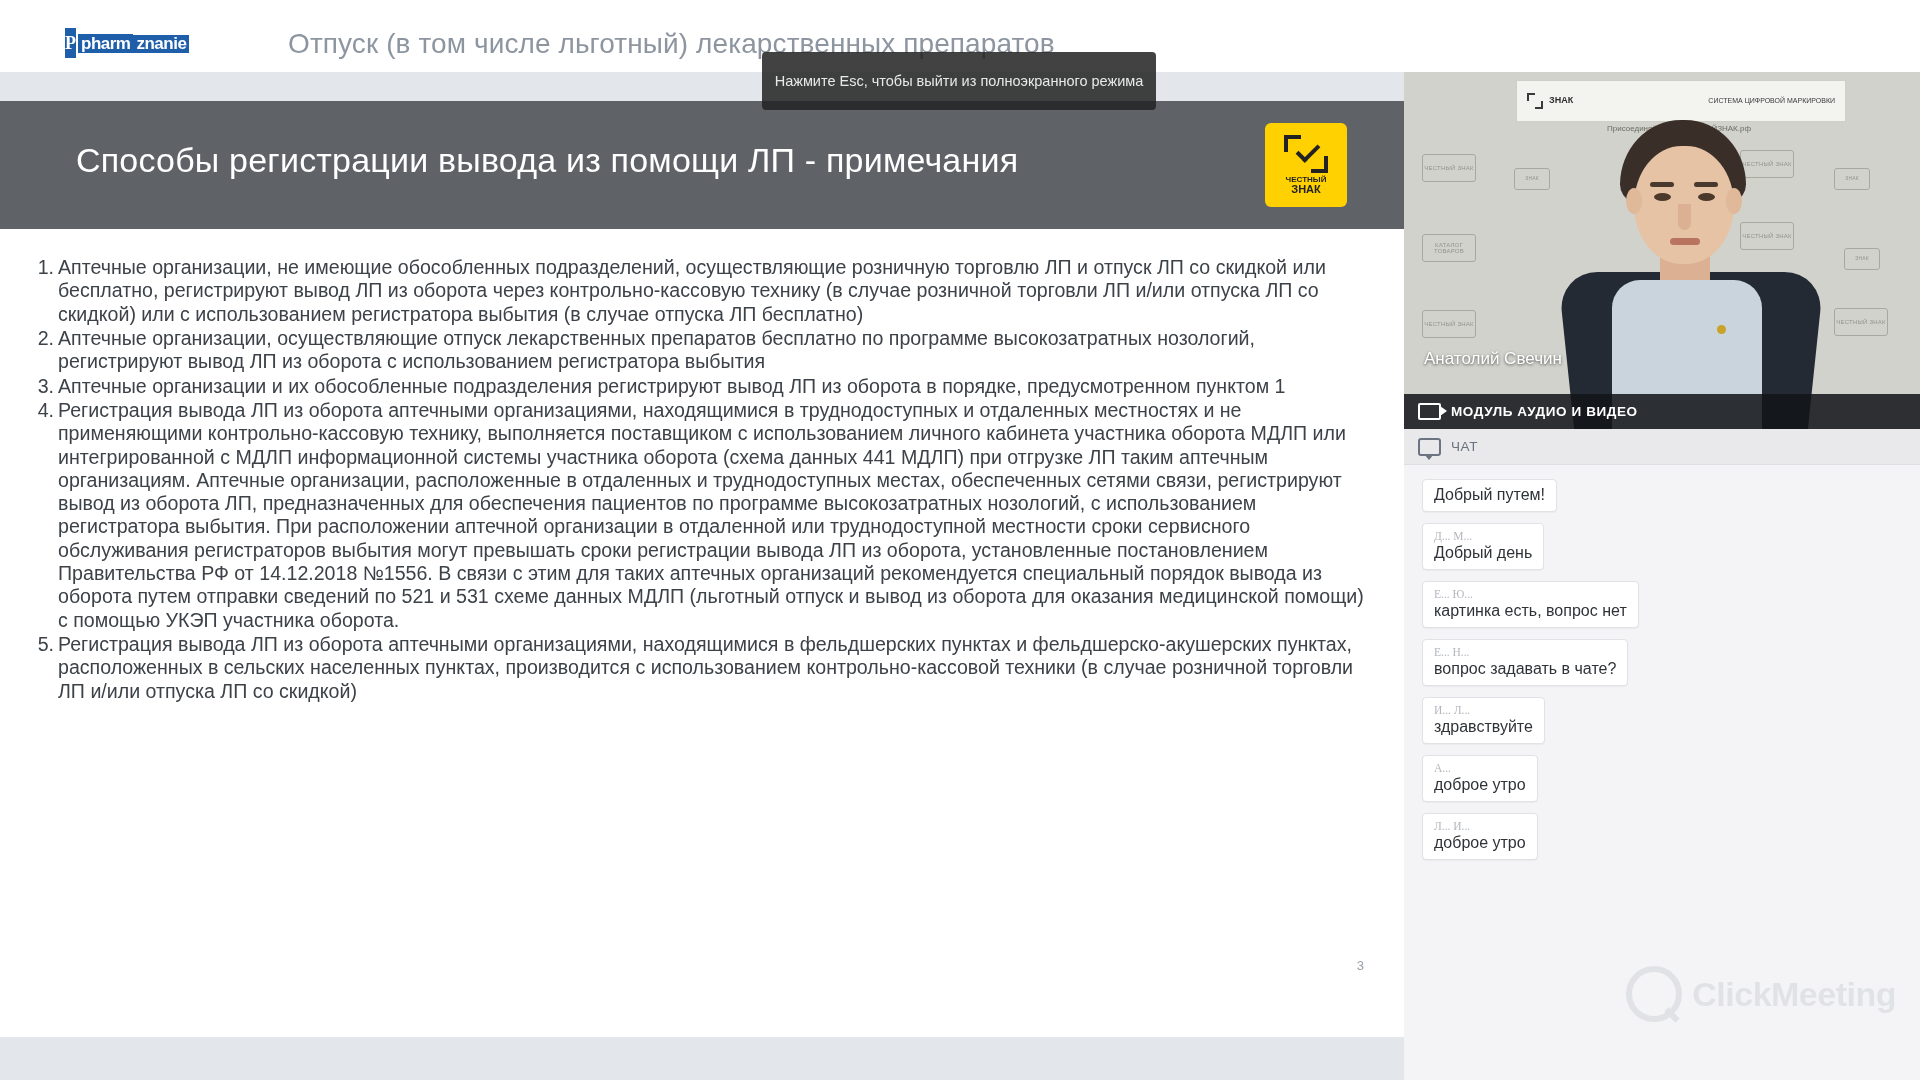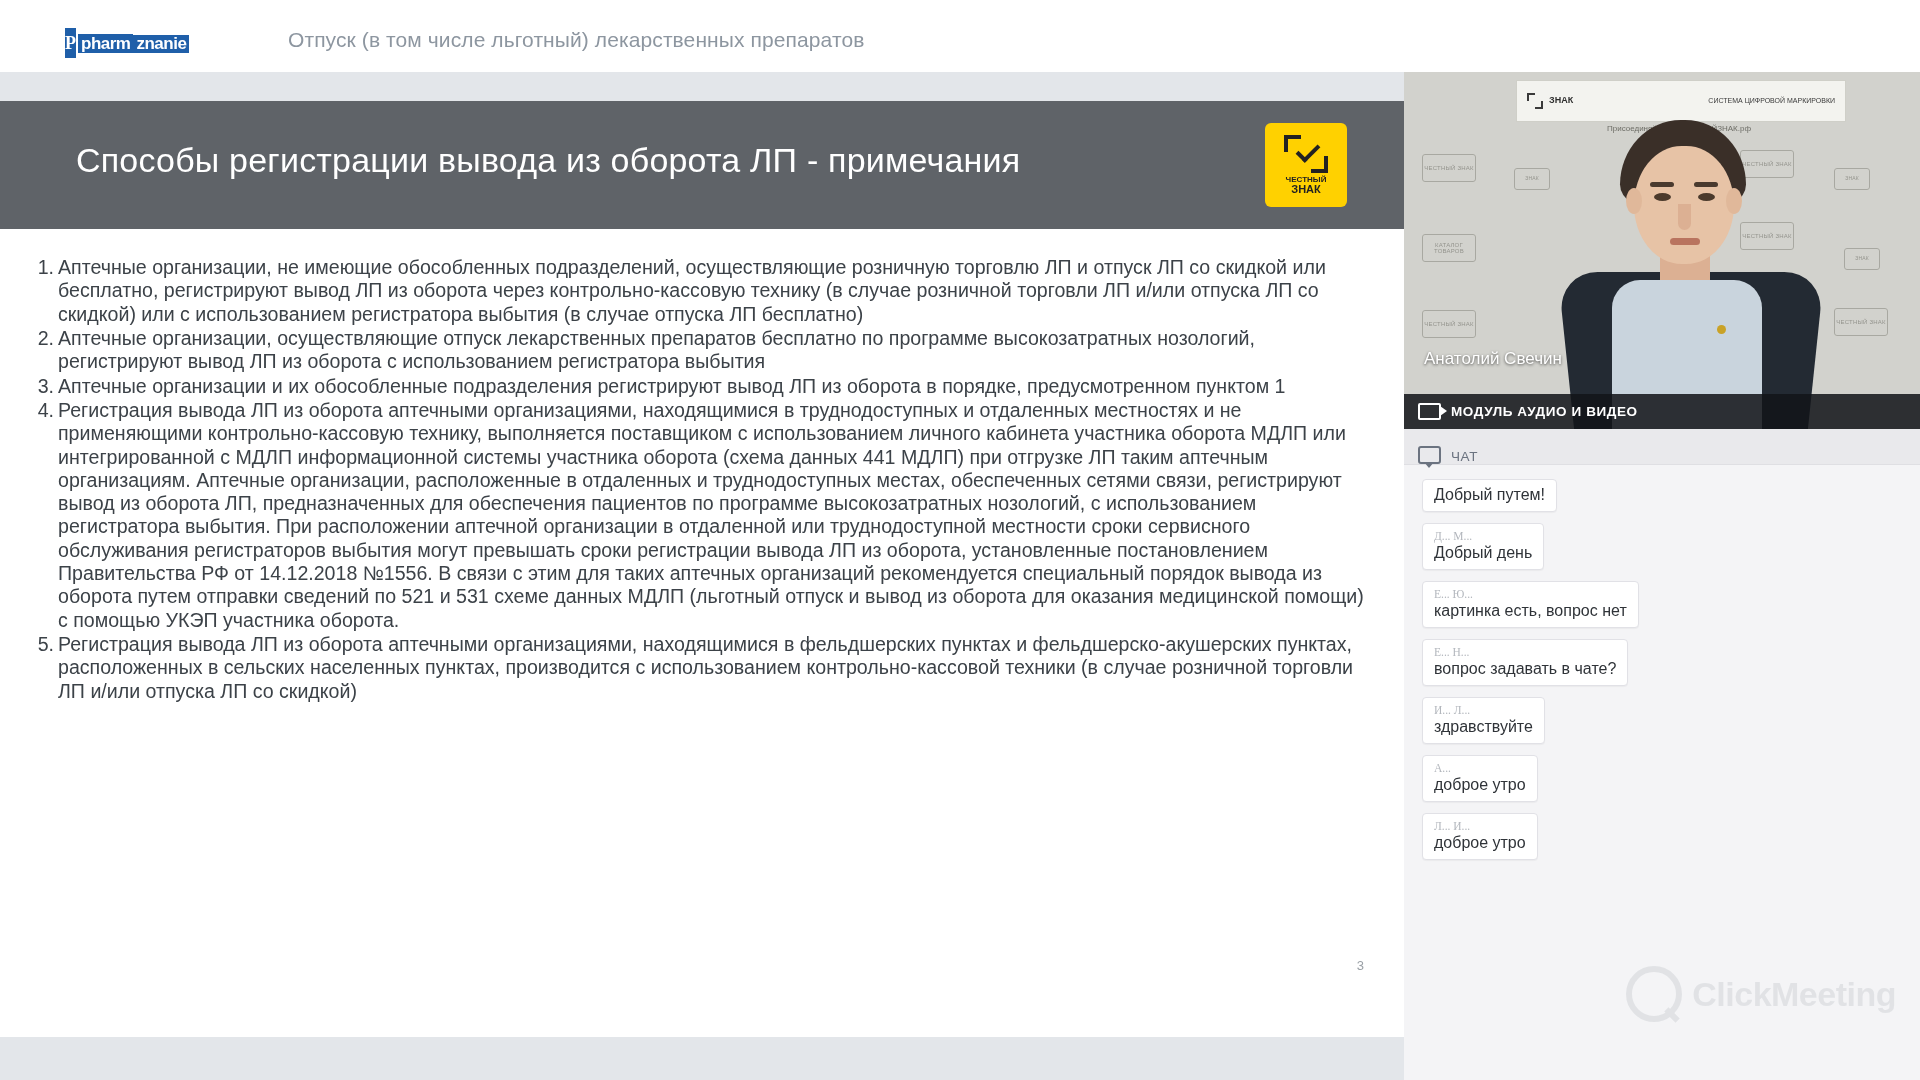--- a/index.html
+++ b/index.html
@@ -35,21 +35,21 @@
   .logo-words .w1{
     background:#1f5fa9;color:#ffffff;font-size:17px;font-weight:bold;
     letter-spacing:-0.5px;padding:1px 3px 0 3px;
   }
   .logo-words .w2{
     background:#1f5fa9;color:#ffffff;font-size:17px;font-weight:bold;
     letter-spacing:-0.5px;padding:0 3px 1px 3px;margin-top:1px;text-align:center;
   }
   .webinar-title{
     position:absolute;left:288px;top:28px;
-    font-size:21px;color:#8d96a0;letter-spacing:0.1px;
+    font-size:28px;color:#8d96a0;letter-spacing:0.1px;
     white-space:nowrap;
   }
 
   
   .esc-toast{
     position:absolute;left:762px;top:52px;width:394px;height:58px;
     background:rgba(35,35,35,0.86);
     border-radius:4px;
     display:flex;align-items:center;justify-content:center;
     color:#e9e9e9;font-size:14.5px;
@@ -217,21 +217,21 @@
     color:#ffffff;font-size:13.5px;letter-spacing:.6px;text-transform:uppercase;font-weight:bold;
   }
 
   
   .chat{
     position:absolute;left:0;top:357px;width:516px;height:651px;
     background:#f4f4f6;
   }
   .chat-head{
     position:absolute;left:0;top:0;width:516px;height:36px;
-    background:#e9e9ec;display:flex;align-items:flex-end;gap:10px;padding-left:14px;
+    background:#e9e9ec;display:flex;align-items:center;gap:10px;padding-left:14px;
     box-sizing:border-box;border-bottom:1px solid #dfdfe3;
   }
   .chat-icon{
     width:19px;height:14px;border:2px solid #6b7380;border-radius:3px;position:relative;
   }
   .chat-icon:after{
     content:"";position:absolute;left:4px;bottom:-6px;
     border-left:5px solid transparent;border-right:5px solid transparent;
     border-top:6px solid #6b7380;
   }
@@ -279,26 +279,29 @@
     <div class="logo">
       <div class="logo-mark">P</div>
       <div class="logo-words">
         <span class="w1">pharm</span>
         <span class="w2">znanie</span>
       </div>
     </div>
     <div class="webinar-title">Отпуск (в том числе льготный) лекарственных препаратов</div>
   </div>
 
+  <div class="esc-toast">
+    <span>Нажмите Esc, чтобы выйти из полноэкранного режима</span>
+  </div>
 
   <div class="stage">
     <div class="slide">
 
       <div class="slide-header">
-        <div class="slide-title">Способы регистрации вывода из оборота ЛП - примечания</div>
+        <div class="slide-title">Способы регистрации вывода из помощи ЛП - примечания</div>
         <div class="chz-badge">
           <div class="brackets">
               <div class="tick"></div>
             </div>
           <div class="t1">ЧЕСТНЫЙ</div>
           <div class="t2">ЗНАК</div>
         </div>
       </div>
 
       <div class="slide-body">

